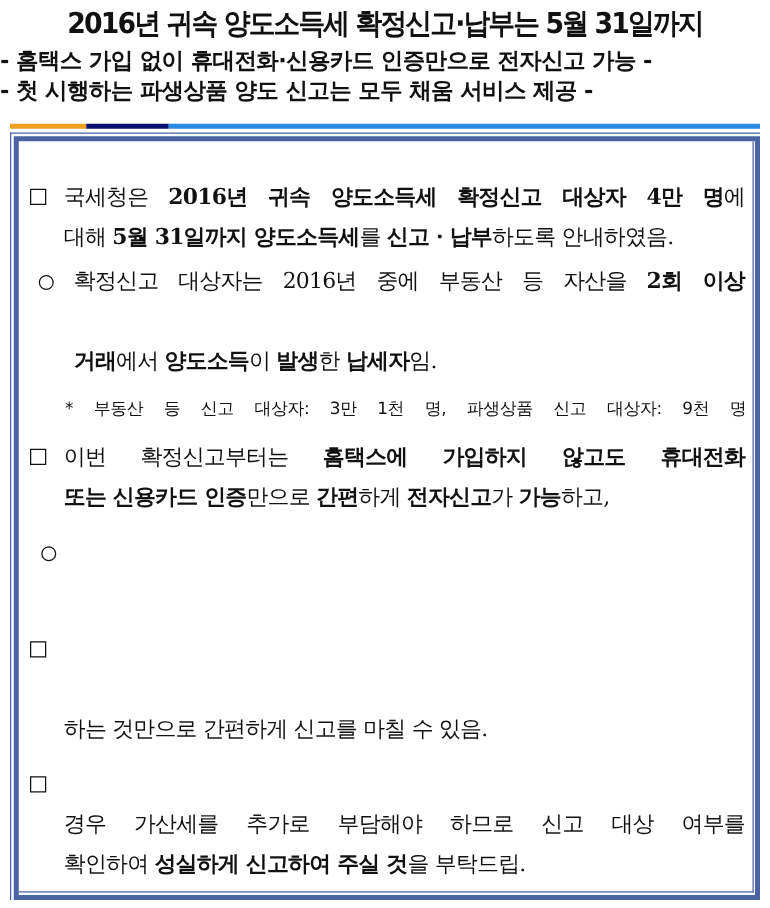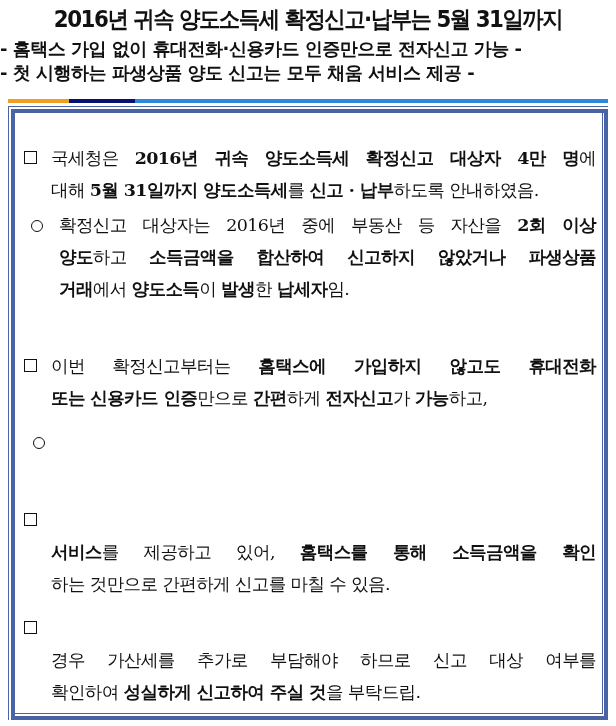--- a/index.html
+++ b/index.html
@@ -72,31 +72,30 @@
 <div class="box-inner-thin"></div>
 
 <div class="content">
 
   <span class="sq" style="left:24px;top:139px;"></span>
   <div class="line" style="left:51px;top:130px;width:545px;"><span>국세청은 </span><b>2016년 귀속 양도소득세 확정신고 대상자 4만 명</b><span>에</span></div>
   <div class="line" style="left:51px;top:162px;width:530px;text-align-last:left;"><span>대해 </span><b>5월 31일까지 양도소득세</b><span>를 </span><b>신고 · 납부</b><span>하도록 안내하였음.</span></div>
 
   <span class="circ" style="left:31px;top:208px;"></span>
   <div class="line" style="left:59px;top:197px;width:537px;"><span>확정신고 대상자는 2016년 중에 부동산 등 자산을 </span><b>2회 이상</b></div>
-  <div class="line" style="left:59px;top:229px;width:537px;"><b>양도</b><span>하고 </span><b>소득금액을 합산하여 신고하지 않았거나 파생상품</b></div>
   <div class="line" style="left:59px;top:261px;width:360px;text-align-last:left;"><b>거래</b><span>에서 </span><b>양도소득</b><span>이 </span><b>발생</b><span>한 </span><b>납세자</b><span>임.</span></div>
 
+  <div class="note">* 부동산 등 신고 대상자: 3만 1천 명, 파생상품 신고 대상자: 9천 명</div>
 
   <span class="sq" style="left:24px;top:347px;"></span>
   <div class="line" style="left:51px;top:338px;width:545px;"><span>이번 확정신고부터는 </span><b>홈택스에 가입하지 않고도 휴대전화</b></div>
   <div class="line" style="left:51px;top:370px;width:520px;text-align-last:left;"><b>또는 신용카드 인증</b><span>만으로 </span><b>간편</b><span>하게 </span><b>전자신고</b><span>가 </span><b>가능</b><span>하고,</span></div>
 
   <span class="circ" style="left:33px;top:425px;"></span>
 
   <span class="sq" style="left:24px;top:501px;"></span>
-  <div class="line" style="left:51px;top:524px;width:545px;"><b>서비스</b><span>를 제공하고 있어, </span><b>홈택스를 통해 소득금액을 확인</b></div>
   <div class="line" style="left:51px;top:556px;width:420px;text-align-last:left;"><span>하는 것만으로 간편하게 신고를 마칠 수 있음.</span></div>
 
   <span class="sq" style="left:24px;top:609px;"></span>
   <div class="line" style="left:51px;top:664px;width:450px;text-align-last:left;"><span>확인하여 </span><b>성실하게 신고하여 주실 것</b><span>을 부탁드립.</span></div>
   <div class="line" style="left:51px;top:632px;width:545px;"><span>경우 가산세를 추가로 부담해야 하므로 신고 대상 여부를</span></div>
 
 </div>
 
 </body></html>

